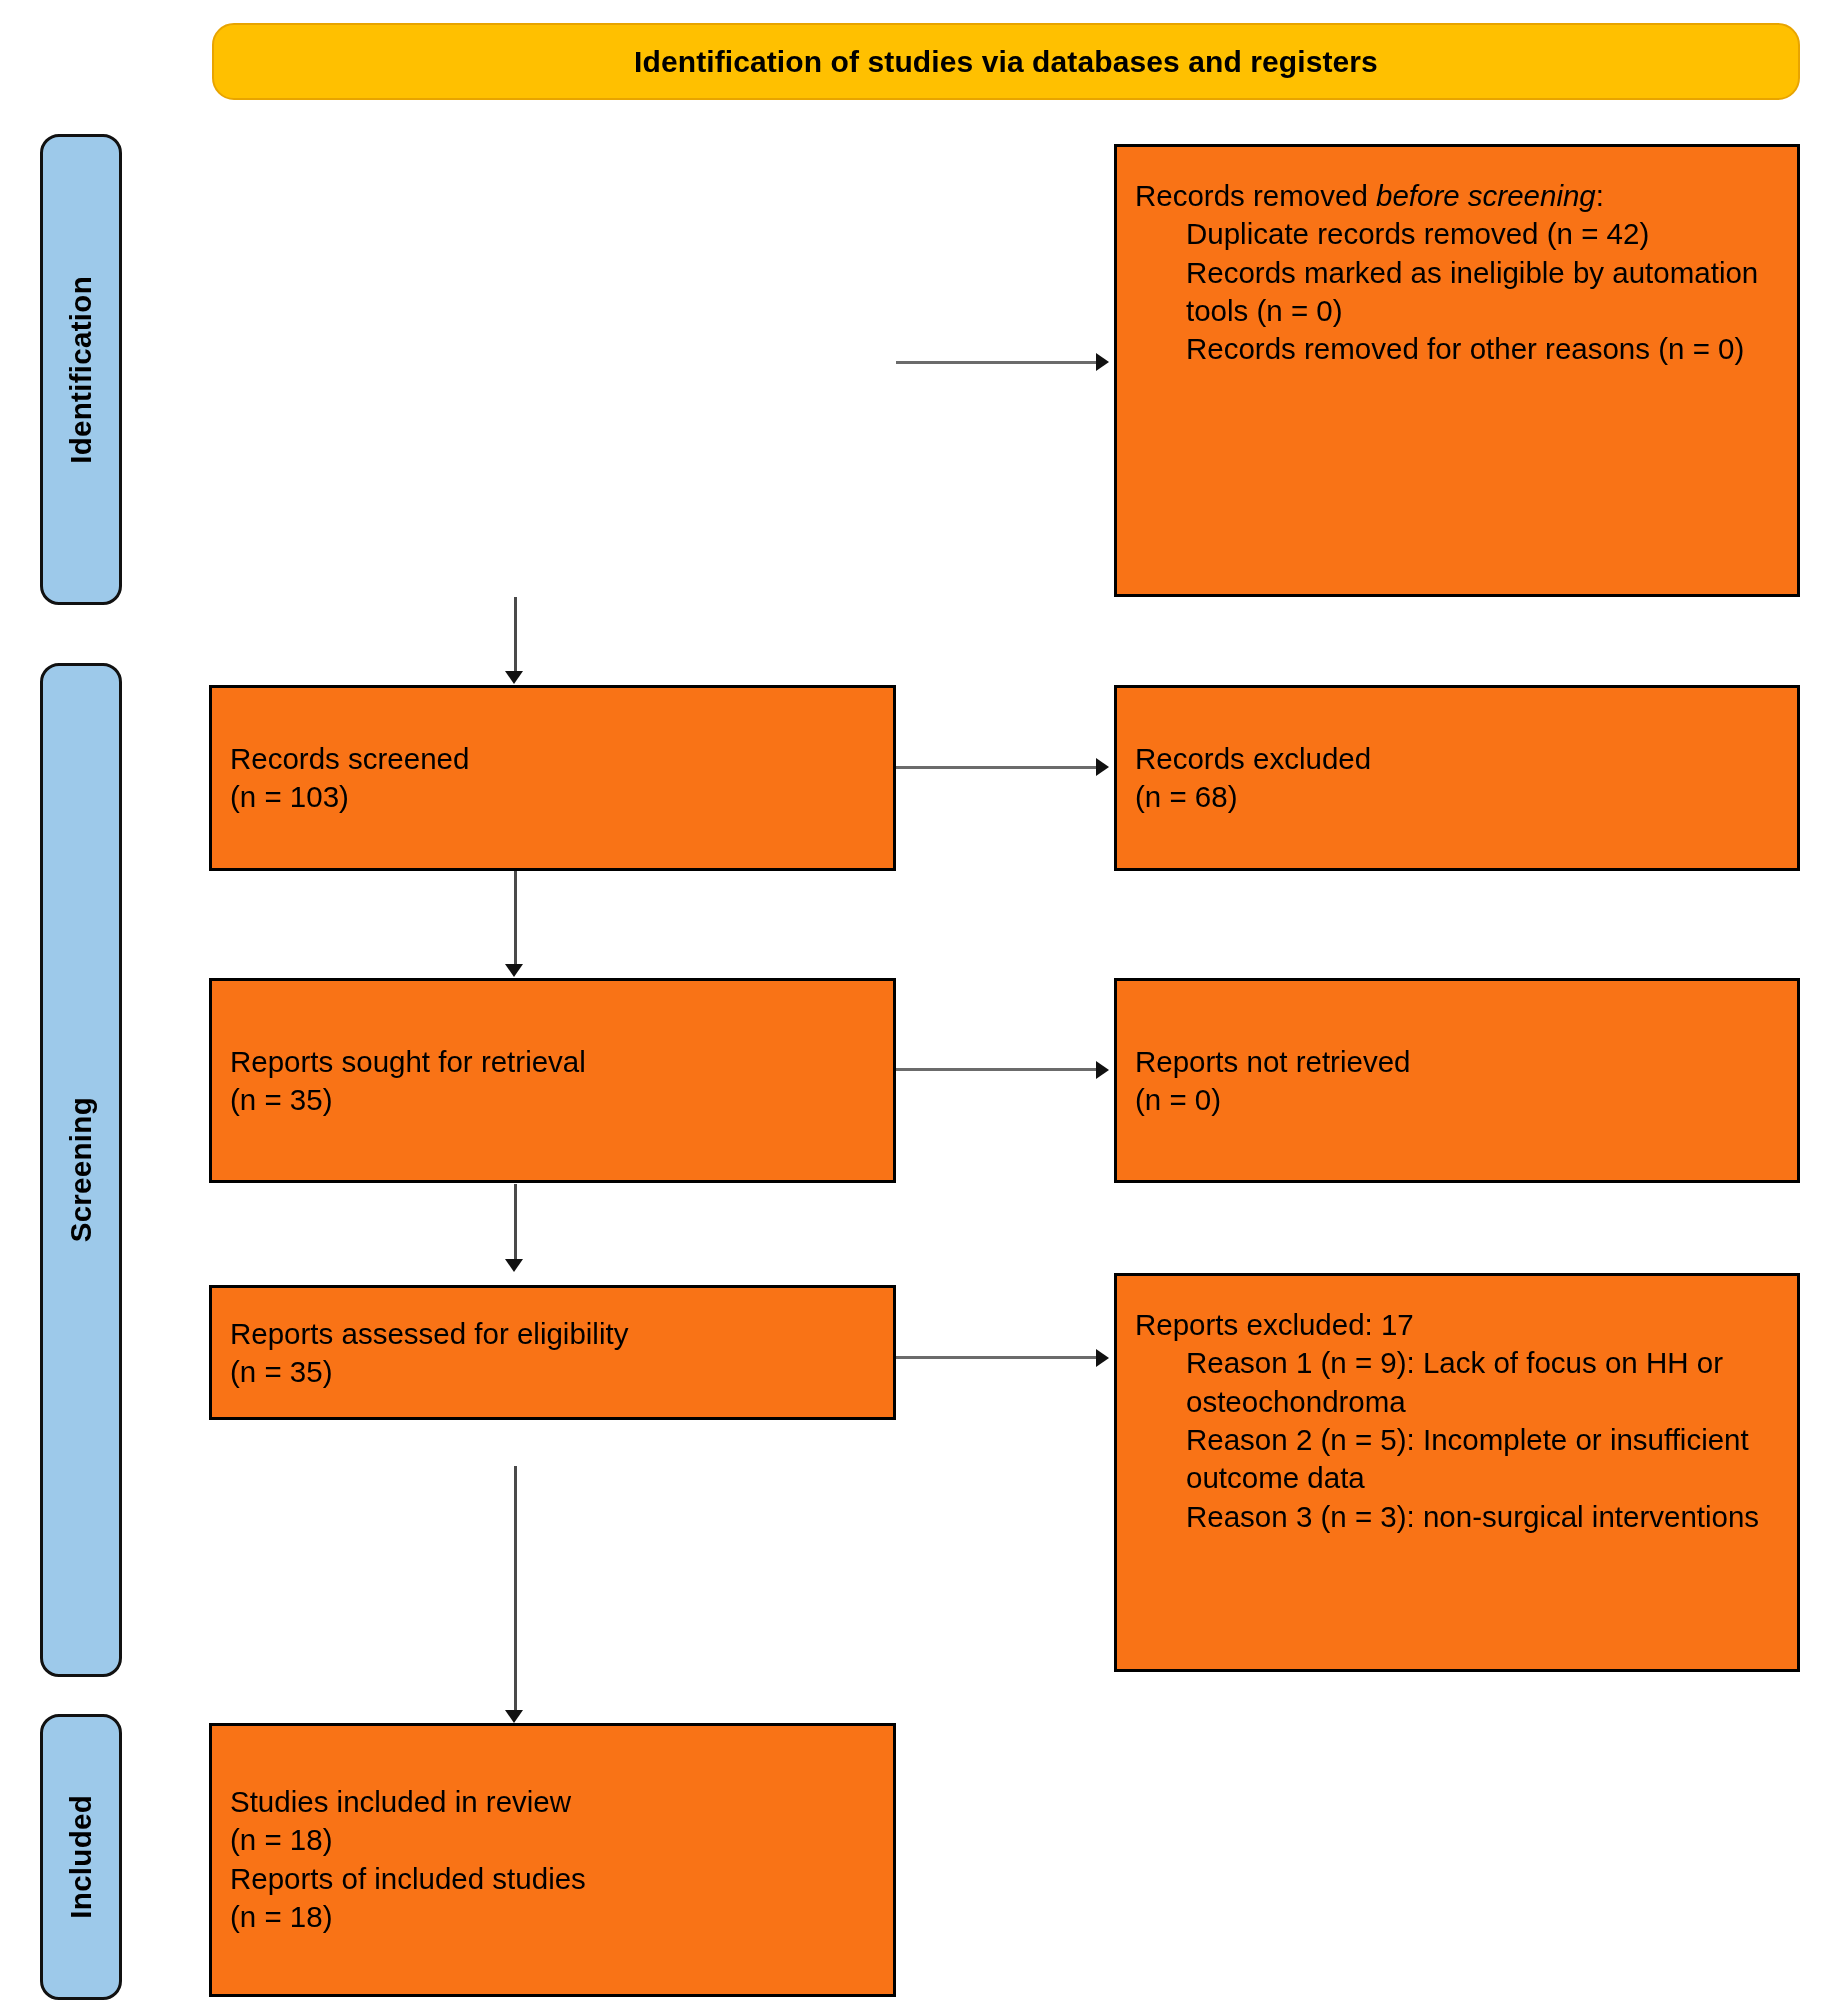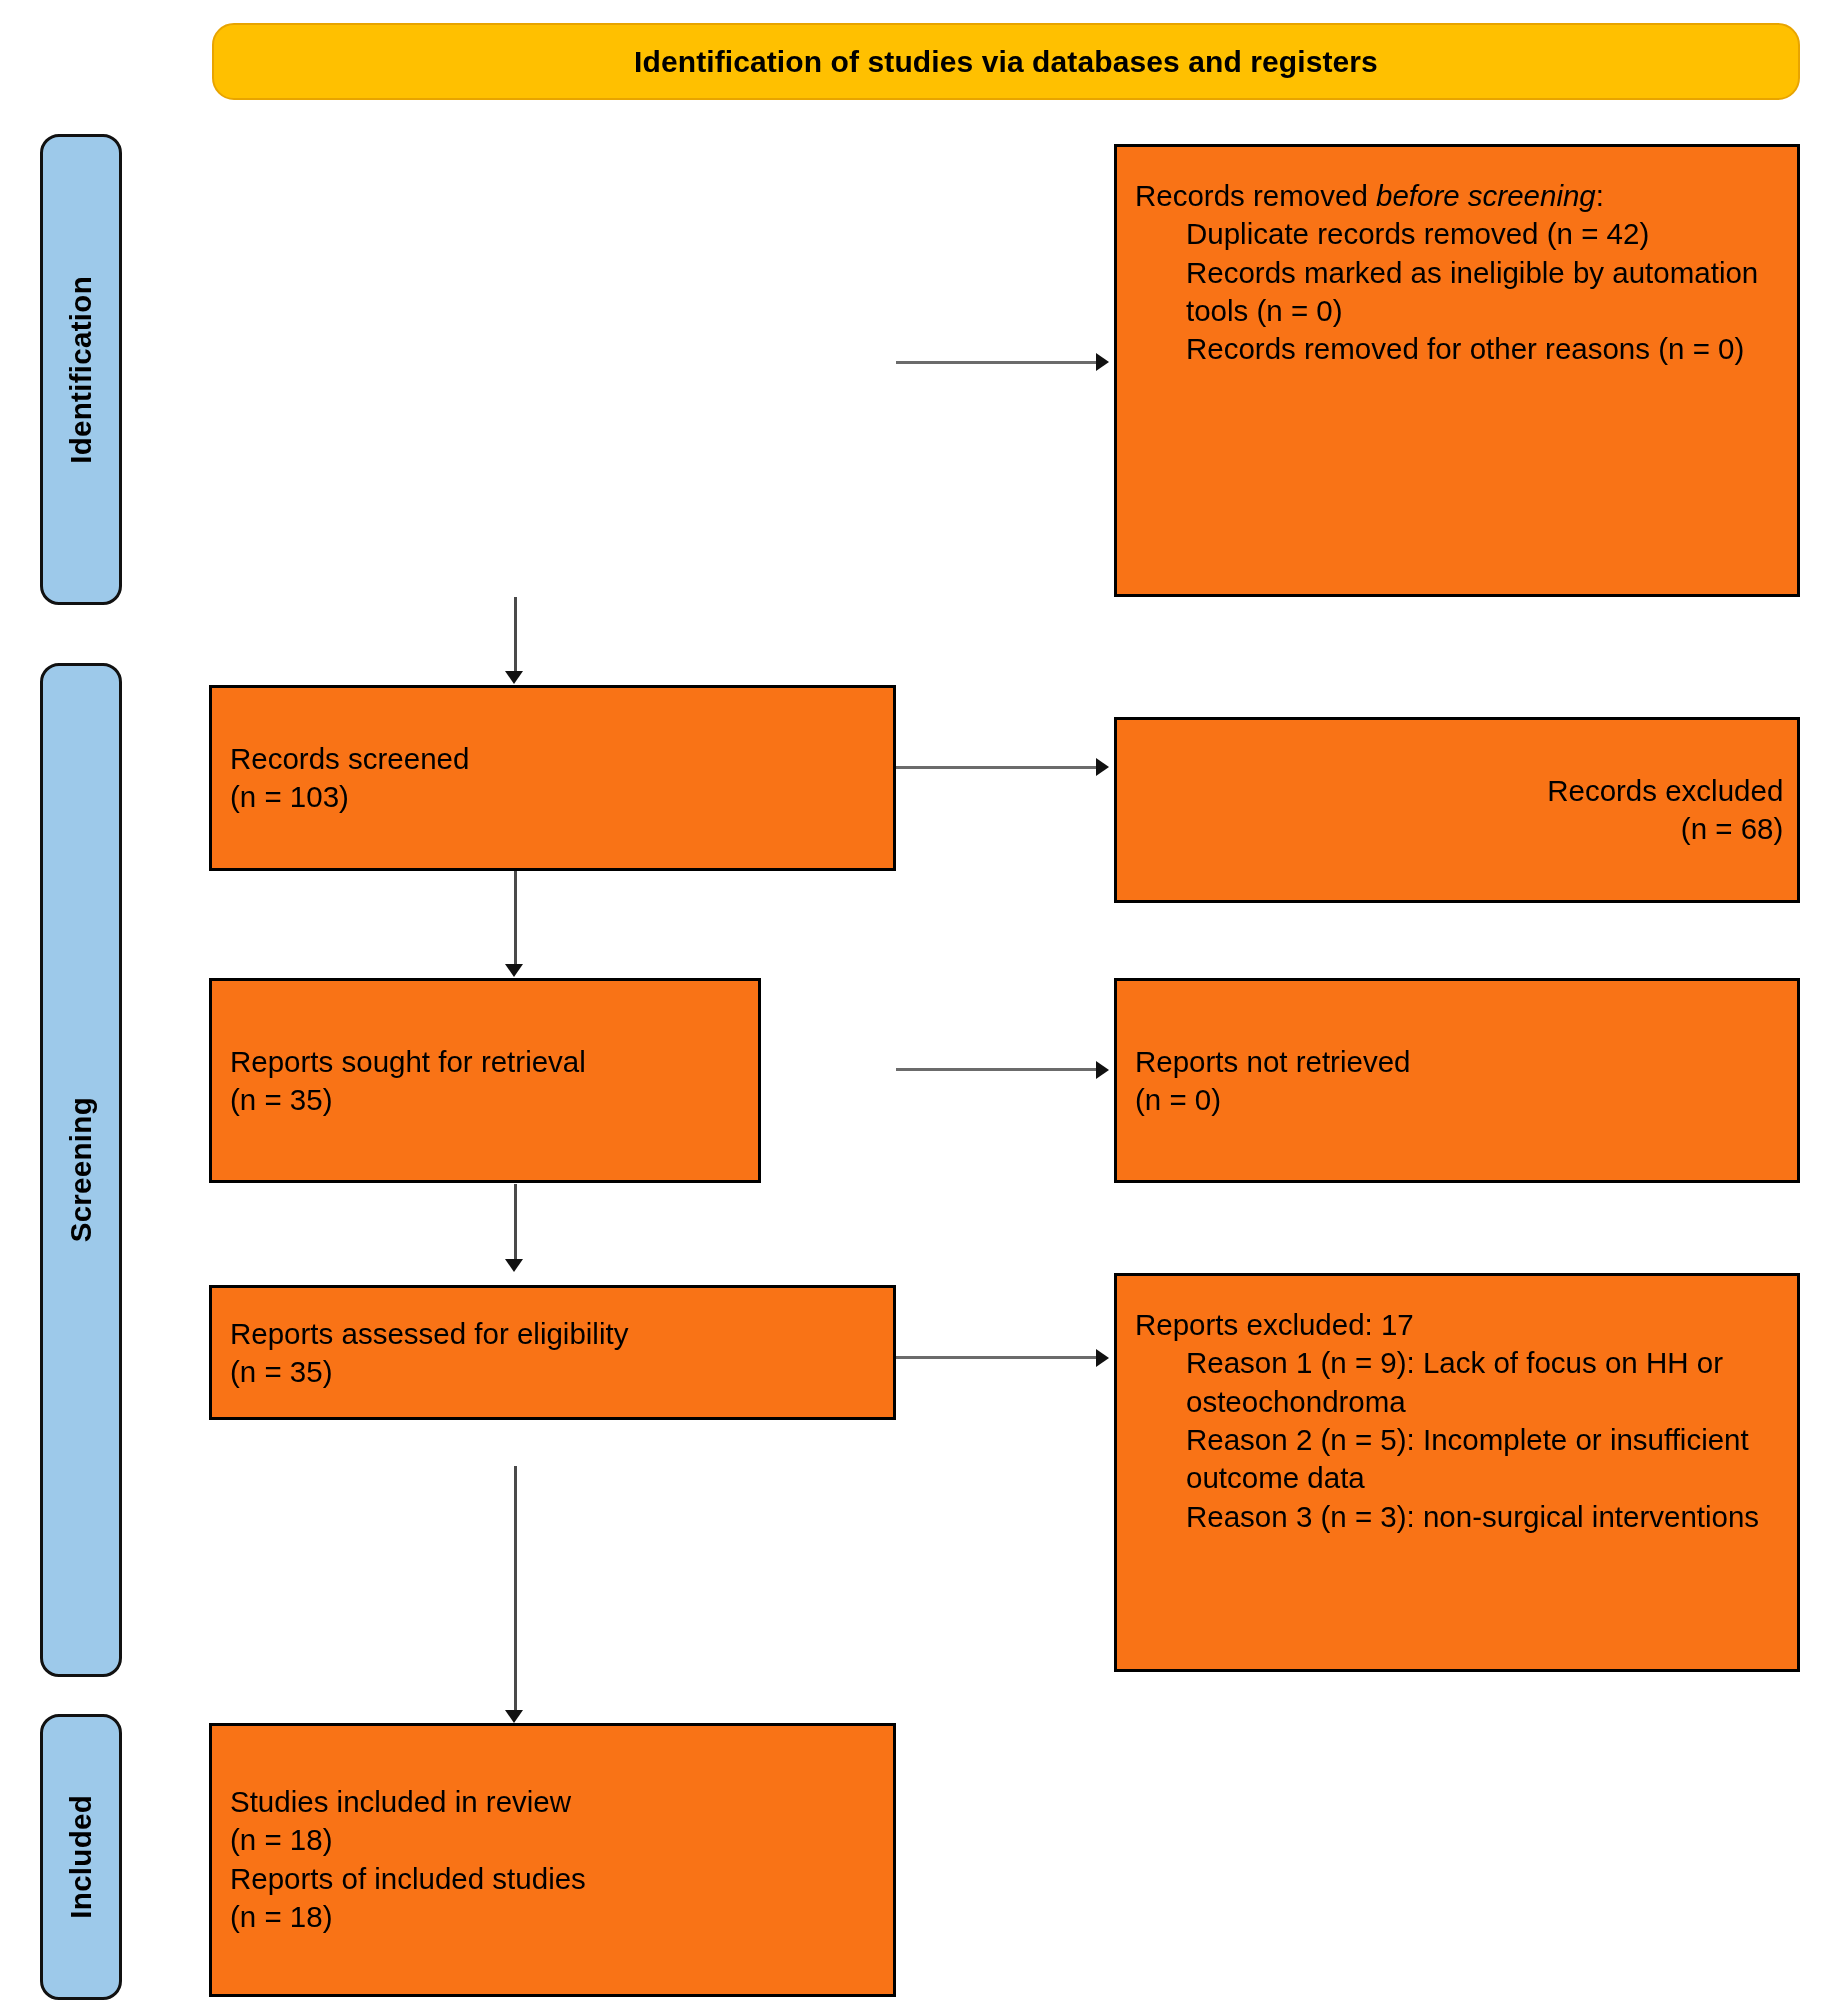--- a/index.html
+++ b/index.html
@@ -93,22 +93,22 @@
   .ln { display: block; }
   .ln.hang {
     padding-left: 51px;
   }
   .ital { font-style: italic; }
 
   
   #box-identified       { left: 209px;  top: 144px;  width: 687px; height: 453px; }
   #box-removed          { left: 1114px; top: 144px;  width: 686px; height: 453px; }
   #box-screened         { left: 209px;  top: 685px; width: 687px; height: 186px; }
-  #box-excluded         { left: 1114px; top: 717px; width: 686px; height: 186px; text-align: right; }
-  #box-sought           { left: 209px;  top: 978px; width: 552px; height: 205px; padding-left: 33px; }
+  #box-excluded         { left: 1114px; top: 685px; width: 686px; height: 186px; }
+  #box-sought           { left: 209px;  top: 978px; width: 687px; height: 205px; padding-left: 33px; }
   #box-not-retrieved    { left: 1114px; top: 978px; width: 686px; height: 205px; }
   #box-assessed         { left: 209px;  top: 1273px; width: 687px; height: 135px; margin-top: 12px; }
   #box-reports-excluded { left: 1114px; top: 1273px; width: 686px; height: 399px; }
   #box-included         { left: 209px;  top: 1723px; width: 687px; height: 274px; }
 
   
   .vline {
     position: absolute;
     width: 2.7px;
     background: #4a4a4a;

